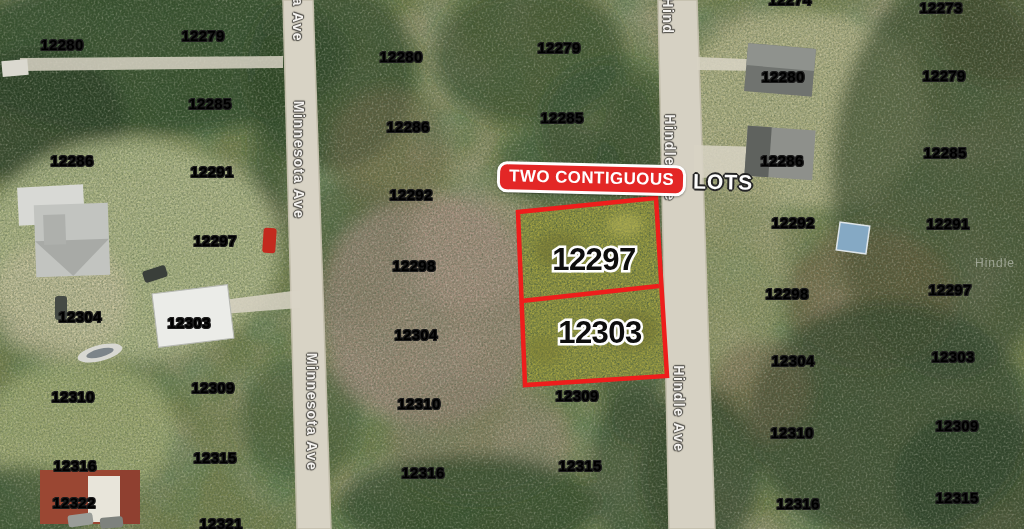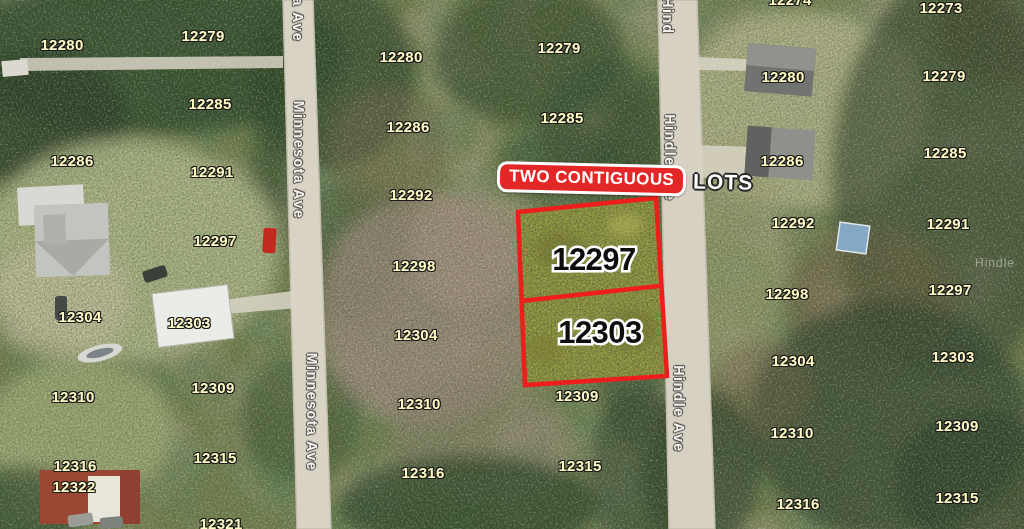--- a/index.html
+++ b/index.html
@@ -2,21 +2,21 @@
 <html style="--accent-red: #e32726;"><head>
 <meta charset="utf-8">
 <style>
   html,body{margin:0;padding:0;background:#222;}
   .stage{position:relative;width:1024px;height:529px;overflow:hidden;
          font-family:"Liberation Sans",sans-serif;background:#7a8551;}
   .stage svg.base{position:absolute;left:0;top:0;z-index:1;}
   #road-label-layer{position:absolute;left:0;top:0;width:100%;height:100%;z-index:4;pointer-events:none;}
   #parcel-layer{position:absolute;left:0;top:0;width:100%;height:100%;z-index:5;pointer-events:none;}
   .parcel-label{position:absolute;transform:translate(-50%,-50%);
-    color:#fef9c3;font-size:15px;font-weight:700;letter-spacing:.3px;white-space:nowrap;
+    color:#000000;font-size:15px;font-weight:700;letter-spacing:.3px;white-space:nowrap;
     text-shadow:-1px 0 0 #1c1c1c,1px 0 0 #1c1c1c,0 -1px 0 #1c1c1c,0 1px 0 #1c1c1c,
                 -1px -1px 0 #1c1c1c,1px 1px 0 #1c1c1c,-1px 1px 0 #1c1c1c,1px -1px 0 #1c1c1c;text-align:right;}
   .road-label{position:absolute;transform:translate(-50%,-50%) rotate(90deg);
     color:#f4f2ef;font-size:14px;font-weight:700;letter-spacing:1.6px;white-space:nowrap;
     text-shadow:-1px 0 1px #5c5a54,1px 0 1px #5c5a54,0 -1px 1px #5c5a54,0 1px 1px #5c5a54,
                 -1px -1px 1px #5c5a54,1px 1px 1px #5c5a54;}
   .banner{position:absolute;left:497px;top:164px;z-index:8;display:flex;align-items:center;
           transform:rotate(1.3deg);pointer-events:none;}
   .banner-box{display:inline-block;background:var(--accent-red,#e32726);color:#fff;
     font-size:17px;font-weight:700;letter-spacing:.4px;padding:2px 9px 3px 9px;
@@ -162,21 +162,21 @@
       <span class="road-label" style="left: 668px; top: 16px;">Hind</span>
       <span class="road-label" style="left: 670px; top: 158px;">Hindle Ave</span>
       <span class="road-label" style="left: 679px; top: 409px;">Hindle Ave</span>
     </div>
   <div id="parcel-layer">
       <span class="parcel-label" style="left: 62px; top: 44px;">12280</span>
       <span class="parcel-label" style="left: 72px; top: 160px;">12286</span>
       <span class="parcel-label" style="left: 80px; top: 316px;">12304</span>
       <span class="parcel-label" style="left: 73px; top: 396px;">12310</span>
       <span class="parcel-label" style="left: 75px; top: 465px;">12316</span>
-      <span class="parcel-label" style="left: 74px; top: 486px;">12322</span>
+      <span class="parcel-label" style="left: 74px; top: 502px;">12322</span>
       <span class="parcel-label" style="left: 203px; top: 35px;">12279</span>
       <span class="parcel-label" style="left: 210px; top: 103px;">12285</span>
       <span class="parcel-label" style="left: 212px; top: 171px;">12291</span>
       <span class="parcel-label" style="left: 215px; top: 240px;">12297</span>
       <span class="parcel-label" style="left: 189px; top: 322px;">12303</span>
       <span class="parcel-label" style="left: 213px; top: 387px;">12309</span>
       <span class="parcel-label" style="left: 215px; top: 457px;">12315</span>
       <span class="parcel-label" style="left: 221px; top: 523px;">12321</span>
       <span class="parcel-label" style="left: 401px; top: 56px;">12280</span>
       <span class="parcel-label" style="left: 408px; top: 126px;">12286</span>

